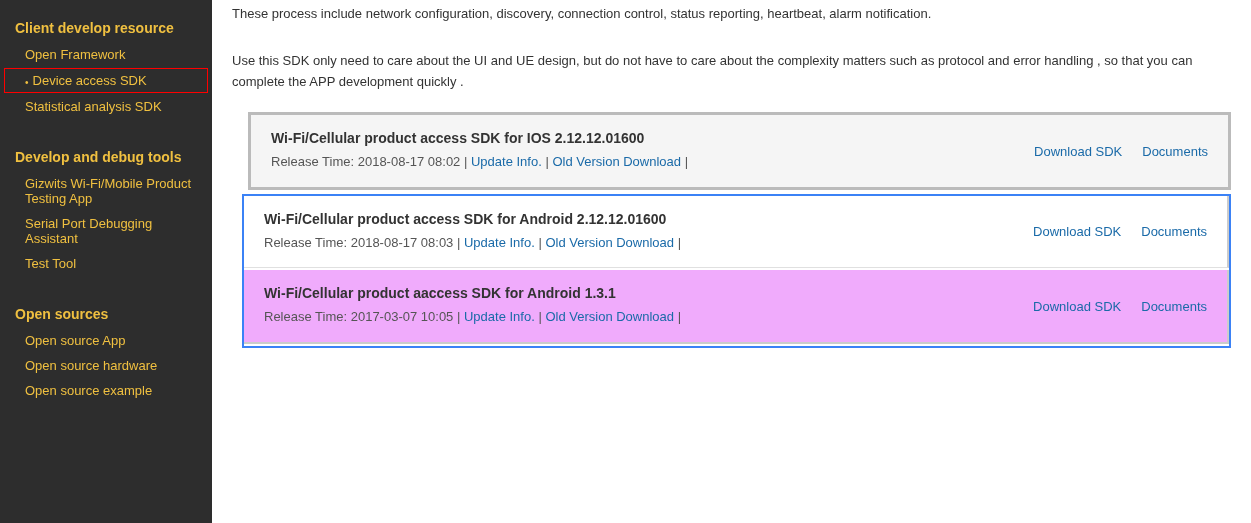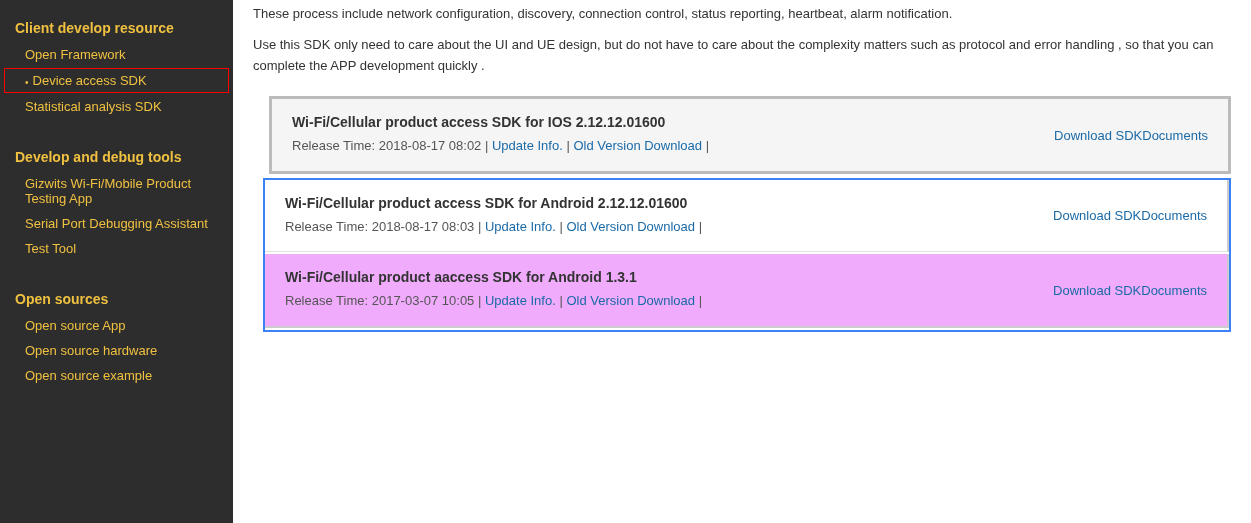--- a/index.html
+++ b/index.html
@@ -7,21 +7,21 @@
       font-family: Arial, sans-serif;
       font-size: 13px;
       display: flex;
       width: 1251px;
       min-height: 523px;
       background: #fff;
     }
 
     
     .sidebar {
-      width: 233px;
+      width: 212px;
       background: #2d2d2d;
       color: #e0e0e0;
       flex-shrink: 0;
       padding-top: 10px;
     }
 
     .sidebar-section-title {
       color: #f0c040;
       font-weight: bold;
       font-size: 14px;
@@ -60,21 +60,21 @@
       flex: 1;
       padding: 0 20px 20px 20px;
       overflow-y: auto;
       background: #fff;
     }
 
     .intro-text {
       font-size: 13px;
       color: #333;
       line-height: 1.6;
-      margin-bottom: 10px;
+      margin-bottom: 26px;
       padding-top: 4px;
     }
 
     .use-sdk-text {
       font-size: 13px;
       color: #333;
       line-height: 1.6;
       margin-bottom: 20px;
     }
 
@@ -106,20 +106,21 @@
       line-height: 1.5;
     }
 
     .sdk-card-meta a {
       color: #1a6aa8;
       text-decoration: none;
     }
 
     .sdk-card-actions {
       display: flex;
+      gap: 20px;
       align-items: flex-end;
       padding-left: 40px;
     }
 
     .sdk-card-actions a {
       color: #1a6aa8;
       text-decoration: none;
       font-size: 13px;
       white-space: nowrap;
     }

